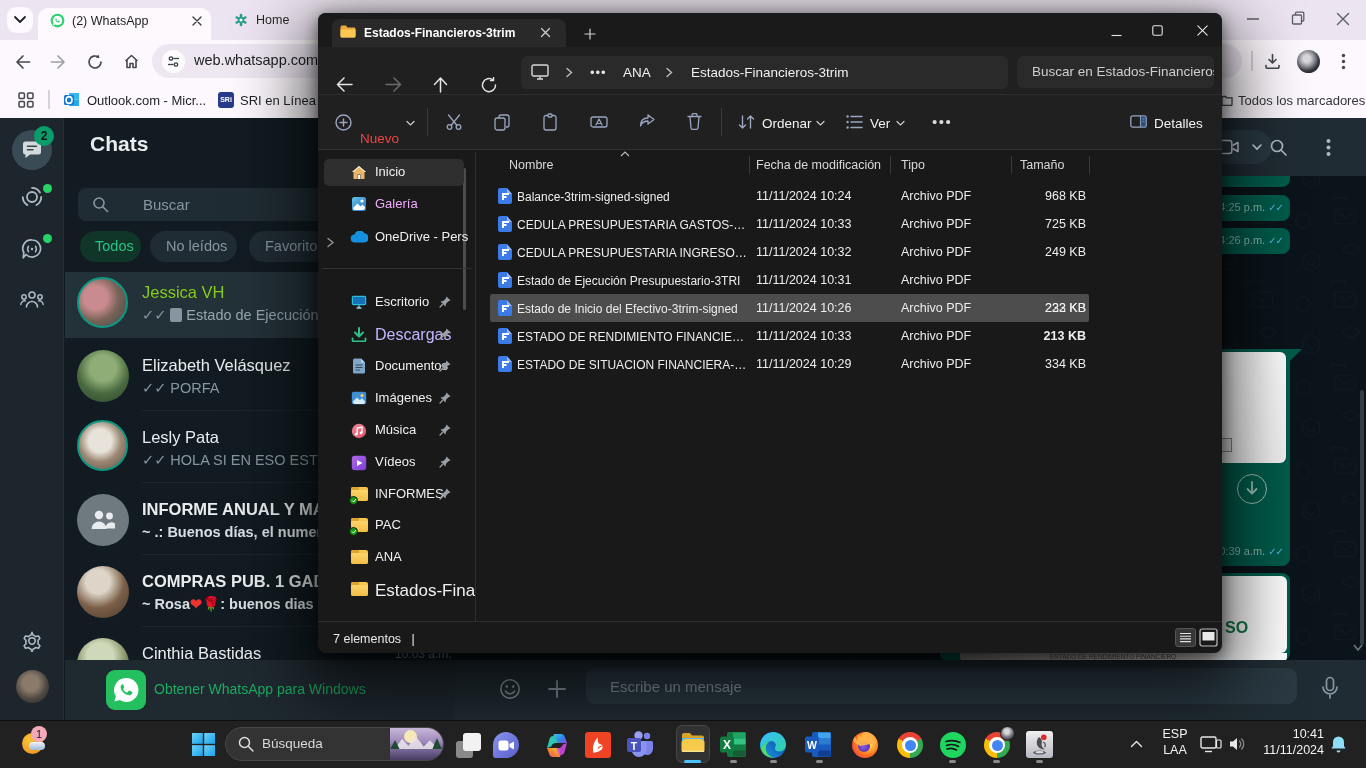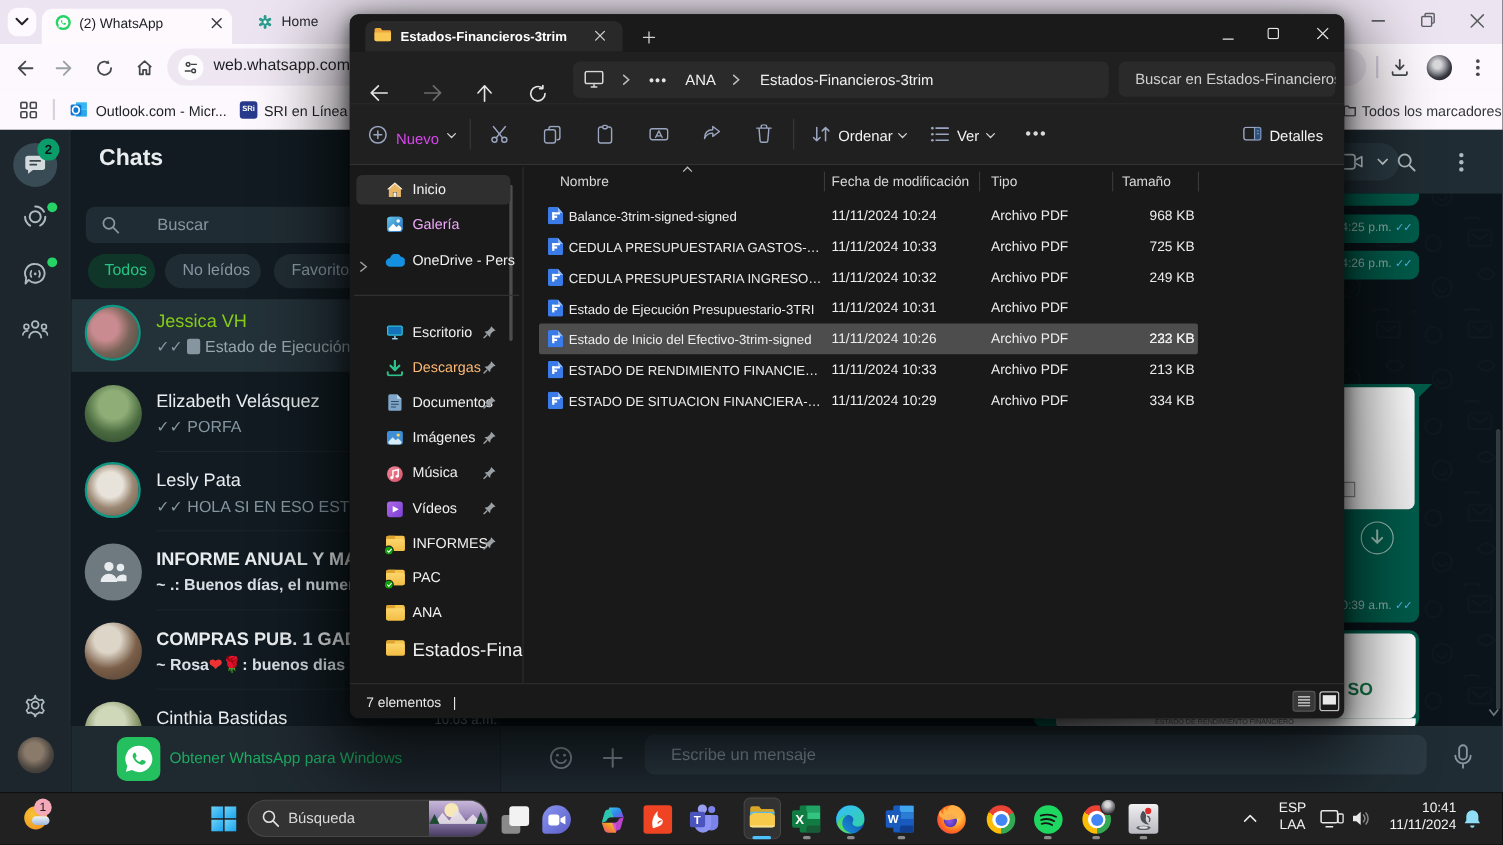--- a/index.html
+++ b/index.html
@@ -398,21 +398,21 @@
 
     <div class="abs" style="left:699px;top:43px;width:197px;height:32px;background:#2a2a2a;border-radius:6px;overflow:hidden;">
         <div style="position:absolute;left:15px;top:8px;font-size:13.5px;color:#cfcfcf;white-space:nowrap;">Buscar en Estados-Financieros-3t</div>
       </div>
 
     <div class="abs" style="left:0;top:82px;width:904px;height:55px;background:#202020;border-bottom:1px solid #323232;"></div>
     <svg class="abs" style="left:17px;top:101px" width="17" height="17" viewBox="0 0 17 17">
         <circle cx="8.5" cy="8.5" r="7.5" stroke="#9aa5c0" stroke-width="1.4" fill="none"></circle>
         <path d="M8.5 5 V12 M5 8.5 H12" stroke="#9aa5c0" stroke-width="1.4" stroke-linecap="round"></path>
       </svg>
-    <div class="abs" style="left:42px;top:106px;font-size:13.5px;color:#d946ef;">Nuevo</div>
+    <div class="abs" style="left:42px;top:118px;font-size:13.5px;color:#ef4444;">Nuevo</div>
     <svg class="abs" style="left:88px;top:107px" width="9" height="7" viewBox="0 0 9 7">
         <path d="M1 1.5 L4.5 5 L8 1.5" stroke="#cfcfcf" stroke-width="1.2" fill="none" stroke-linecap="round"></path>
       </svg>
     <div class="abs" style="left:109px;top:95px;width:1px;height:28px;background:#3a3a3a;"></div>
 
     <svg class="abs" style="left:128px;top:101px" width="18" height="17" viewBox="0 0 18 17">
         <circle cx="3.5" cy="13" r="2.3" stroke="#9aa5c0" stroke-width="1.3" fill="none"></circle>
         <circle cx="12.5" cy="13" r="2.3" stroke="#9aa5c0" stroke-width="1.3" fill="none"></circle>
         <path d="M5 11.5 L13.5 1 M11 11.5 L2.5 1" stroke="#9aa5c0" stroke-width="1.3" stroke-linecap="round"></path>
       </svg>
@@ -509,21 +509,21 @@
         <rect x="0.8" y="0.8" width="14.4" height="9.4" rx="1.6" fill="#2bbdda"></rect>
         <rect x="2" y="2" width="12" height="7" fill="#1472b8"></rect>
         <path d="M5.5 13 h5 M8 10.5 V13" stroke="#9ad0e8" stroke-width="1.4"></path>
       </svg>
     <div class="abs" style="left:57px;top:281px;font-size:13px;color:#f0f0f0;">Escritorio</div>
 
     <svg class="abs" style="left:33px;top:314px" width="16" height="15" viewBox="0 0 16 15">
         <path d="M8 1 V9 M4 5.5 L8 9.5 L12 5.5" stroke="#2fc18c" stroke-width="2" fill="none" stroke-linecap="round" stroke-linejoin="round"></path>
         <path d="M1.5 11.5 V13 a1.5 1.5 0 0 0 1.5 1.4 h10 A1.5 1.5 0 0 0 14.5 13 v-1.5" stroke="#2fc18c" stroke-width="1.8" fill="none" stroke-linecap="round"></path>
       </svg>
-    <div class="abs" style="left:57px;top:313px;font-size:13px;color:#fdba74;">Descargas</div>
+    <div class="abs" style="left:57px;top:313px;font-size:16px;color:#c4b5fd;">Descargas</div>
 
     <svg class="abs" style="left:34px;top:345px" width="14" height="16" viewBox="0 0 14 16">
         <path d="M1 2 a1.5 1.5 0 0 1 1.5-1.5 H9 L13 4.5 V14 a1.5 1.5 0 0 1 -1.5 1.5 h-9 A1.5 1.5 0 0 1 1 14 Z" fill="#7fa6c8"></path>
         <path d="M9 0.5 L13 4.5 H9 Z" fill="#bcd4e8"></path>
         <path d="M3.5 7 H10.5 M3.5 9.5 H10.5 M3.5 12 H8" stroke="#2e4a60" stroke-width="1"></path>
       </svg>
     <div class="abs" style="left:57px;top:345px;font-size:13px;color:#f0f0f0;">Documentos</div>
 
     <svg class="abs" style="left:33px;top:378px" width="16" height="14" viewBox="0 0 16 14">
         <rect x="0.8" y="0.8" width="14.4" height="12.4" rx="2" fill="#3f8fd6"></rect>
@@ -648,21 +648,21 @@
     <div class="abs pdfico" style="left:180px;top:287px;"></div>
     <div class="abs fname" style="left:199px;top:288px;">Estado de Inicio del Efectivo-3trim-signed</div>
     <div class="abs fdate" style="left:438px;top:288px;">11/11/2024 10:26</div>
     <div class="abs ftype" style="left:583px;top:288px;">Archivo PDF</div>
     <div class="abs fsize" style="top:288px;">222 KB</div>
 
     <div class="abs pdfico" style="left:180px;top:315px;"></div>
     <div class="abs fname" style="left:199px;top:316px;">ESTADO DE RENDIMIENTO FINANCIERO-</div>
     <div class="abs fdate" style="left:438px;top:316px;">11/11/2024 10:33</div>
     <div class="abs ftype" style="left:583px;top:316px;">Archivo PDF</div>
-    <div class="abs fsize" style="top:316px;">213 KB</div>
+    <div class="abs fsize" style="top:316px;font-weight:bold;">213 KB</div>
 
     <div class="abs pdfico" style="left:180px;top:343px;"></div>
     <div class="abs fname" style="left:199px;top:344px;">ESTADO DE SITUACION FINANCIERA-3tri</div>
     <div class="abs fdate" style="left:438px;top:344px;">11/11/2024 10:29</div>
     <div class="abs ftype" style="left:583px;top:344px;">Archivo PDF</div>
     <div class="abs fsize" style="top:344px;">334 KB</div>
 
     <div class="abs" style="left:0;top:608px;width:904px;height:1px;background:#2e2e2e;"></div>
     <div class="abs" style="left:15px;top:619px;font-size:12.5px;color:#e8e8e8;">7 elementos&nbsp;&nbsp;&nbsp;|</div>
     <div class="abs" style="left:857px;top:615px;width:21px;height:19px;background:#383838;border:1px solid #555;border-radius:3px;"></div>

